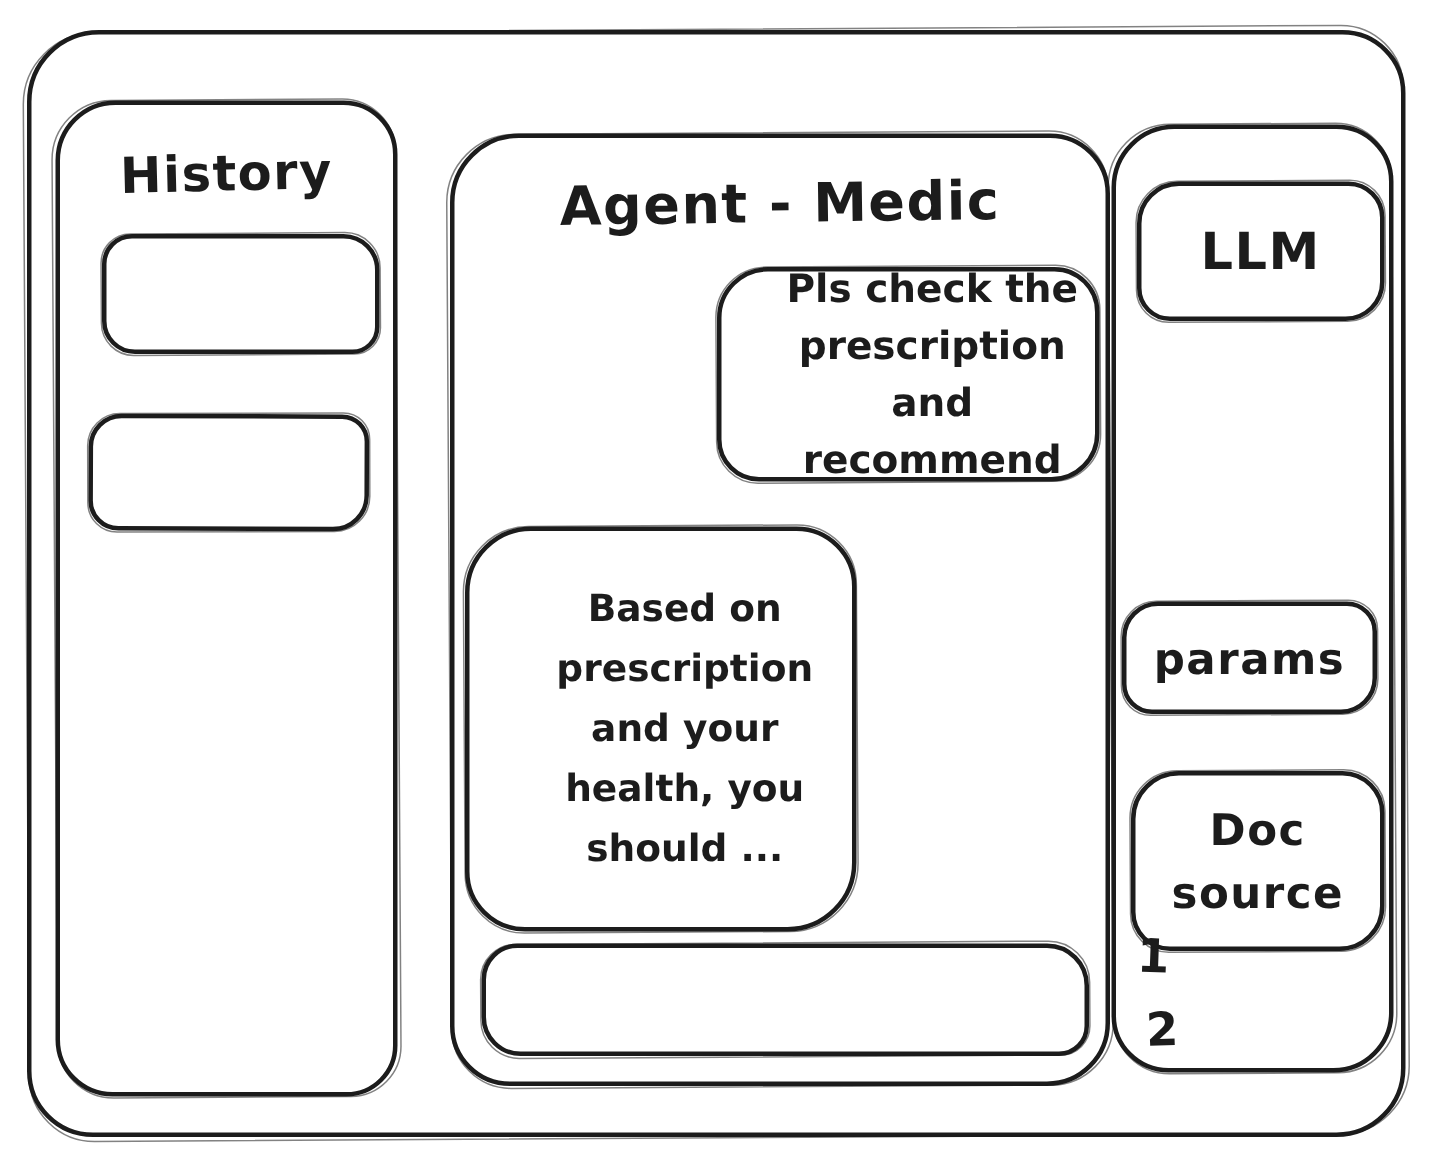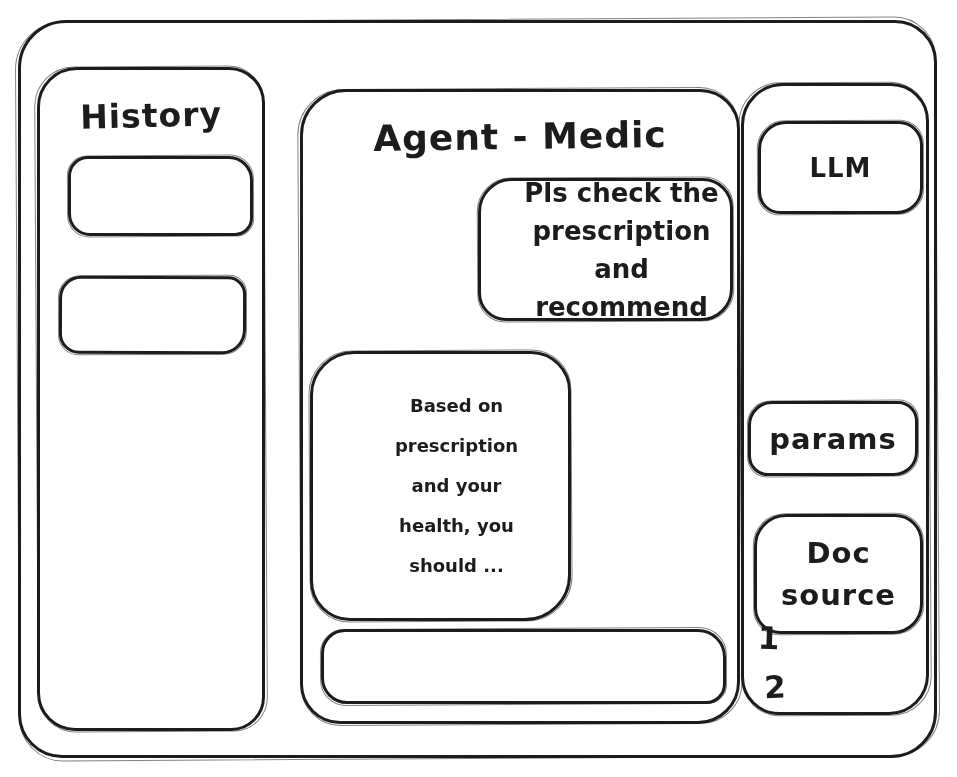--- a/index.html
+++ b/index.html
@@ -44,38 +44,38 @@
     position: absolute; top: 24px; left: 0; width: 100%;
     text-align: center; font-size: 36px; font-weight: bold;
     transform: rotate(-.8deg); letter-spacing: 1px;
   }
   .bubble {
     display: flex; align-items: center; justify-content: center;
     text-align: center; font-weight: bold; padding-left: 32px;
   }
   .bubble-text { white-space: pre-line; }
   .bubble-user  { left: 175px; top: 86px;  width: 255px; height: 143px; border-radius: 34px 30px 32px 28px; font-size: 26px; line-height: 38px; }
-  .bubble-agent { left: 7px;   top: 259px; width: 261px; height: 270px; border-radius: 44px 40px 46px 40px; font-size: 18px; line-height: 40px; }
+  .bubble-agent { left: 7px;   top: 259px; width: 261px; height: 270px; border-radius: 44px 40px 46px 40px; font-size: 25px; line-height: 40px; }
   .input-wrap { left: 18px; top: 537px; width: 405px; height: 75px; border-radius: 24px 28px 20px 26px; }
   .chat-input {
     width: 100%; height: 100%;
     border: none; outline: none; background: transparent;
     font: inherit; font-size: 24px; padding: 0 22px;
     border-radius: inherit; color: var(--ink);
   }
 
   
   .panel-tools { left: 720px; top: 60px; width: 188px; height: 632px; border-radius: 42px 38px 40px 38px; }
   .tool {
     display: flex; align-items: center; justify-content: center;
     font-family: inherit; font-weight: bold; color: var(--ink);
     cursor: pointer; text-align: center; white-space: pre-line;
     letter-spacing: 1px;
   }
-  .tool-llm    { left: 14px; top: 35px;  width: 165px; height: 93px;  font-size: 26px; border-radius: 28px 24px 26px 22px; }
+  .tool-llm    { left: 14px; top: 35px;  width: 165px; height: 93px;  font-size: 34px; border-radius: 28px 24px 26px 22px; }
   .tool-ocr    { left: 14px; top: 148px; width: 165px; height: 94px;  font-size: 31px; border-radius: 24px 28px 22px 26px; }
   .tool-params { left: 4px;  top: 315px; width: 170px; height: 75px;  font-size: 29px; border-radius: 24px 20px 24px 20px; }
   .tool-doc    { left: 10px; top: 428px; width: 169px; height: 120px; font-size: 29px; line-height: 42px; border-radius: 32px 28px 30px 26px; }
   .marker { position: absolute; font-size: 31px; font-weight: bold; }
   .marker-1 { left: 14px; top: 534px; transform: rotate(2deg); }
   .marker-2 { left: 20px; top: 583px; transform: rotate(-2deg); }
 </style>
 </head>
 <body>
 

